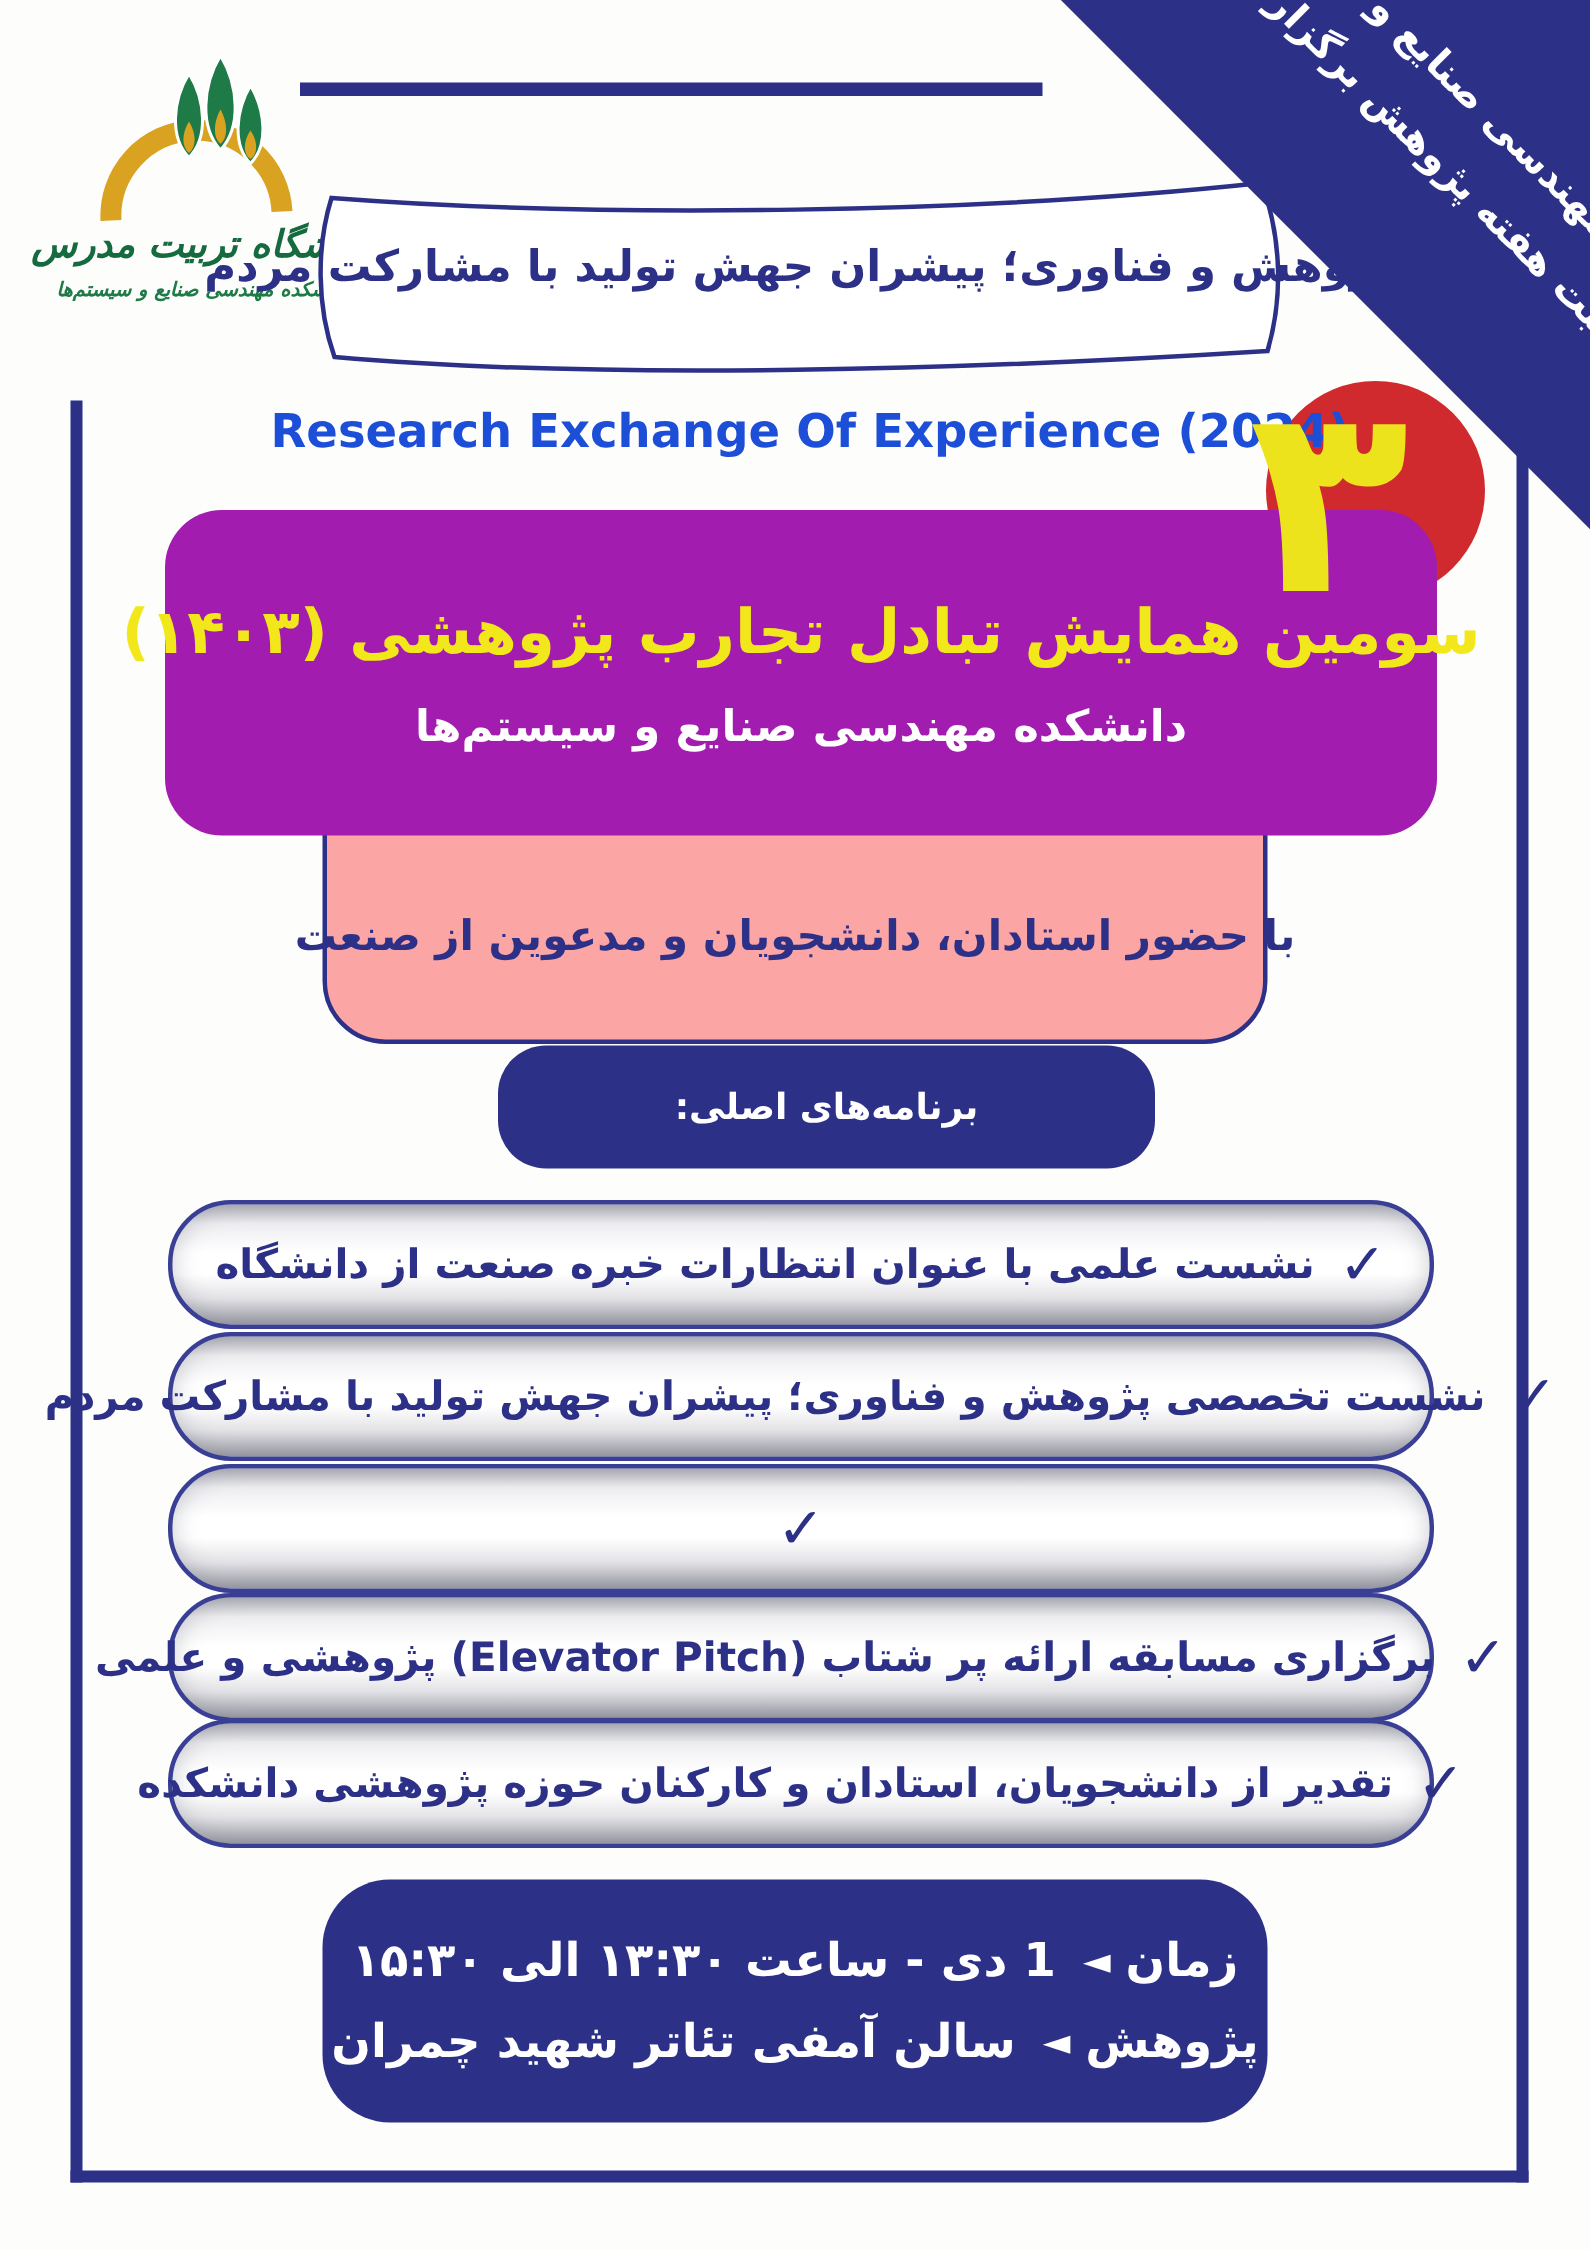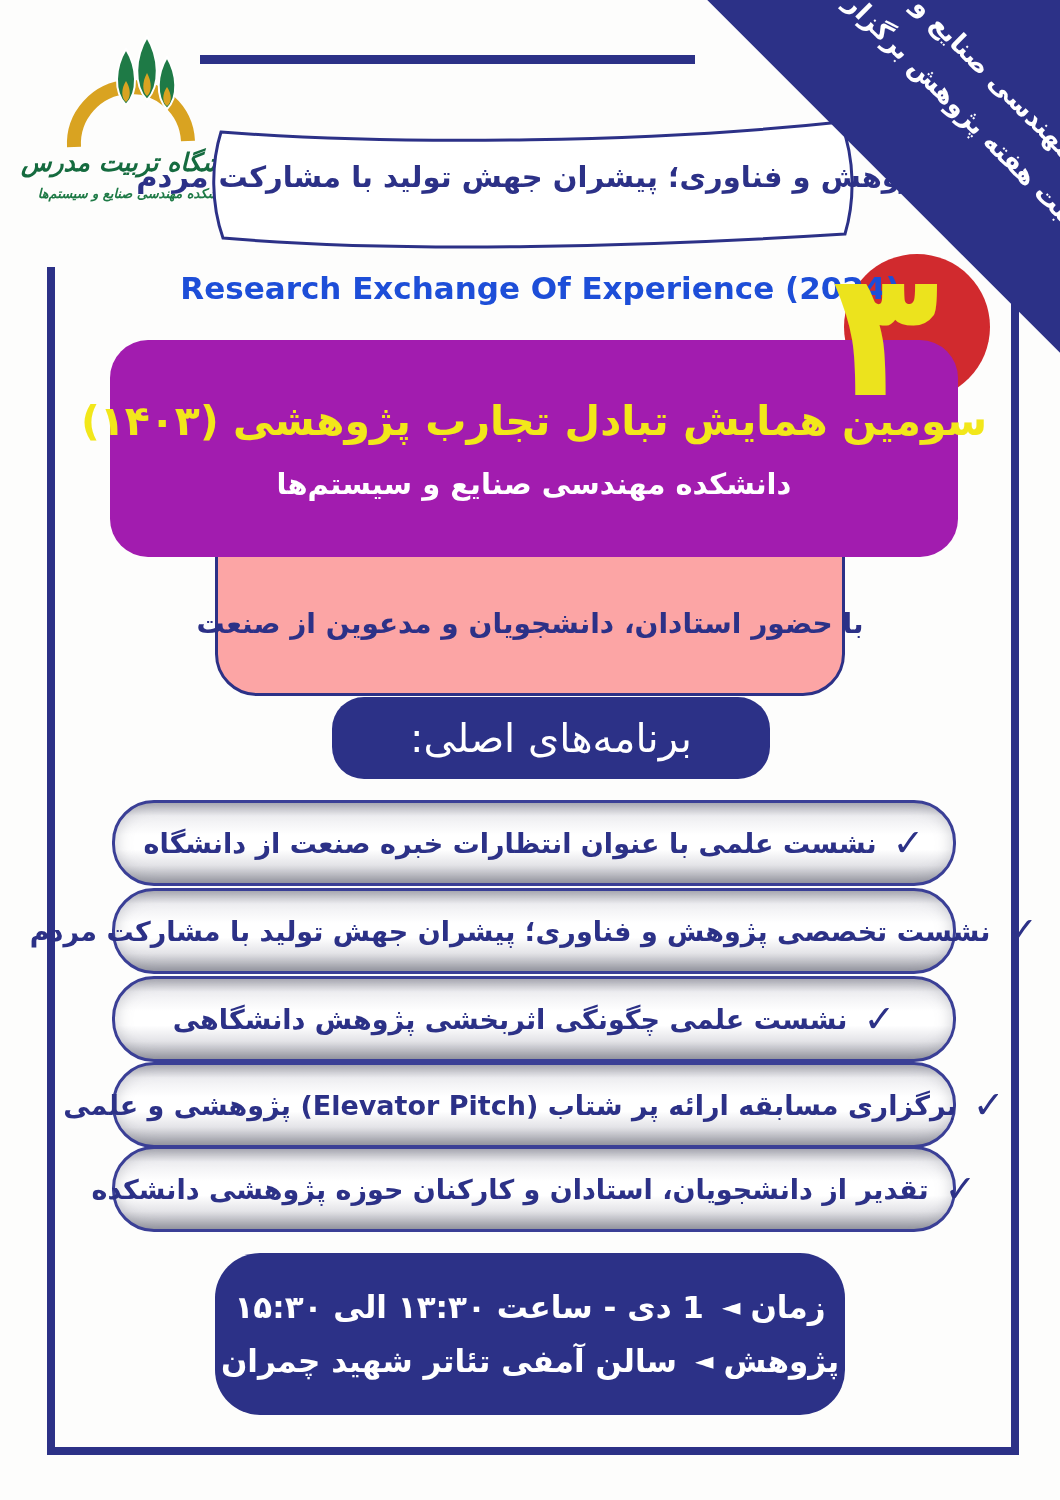--- a/index.html
+++ b/index.html
@@ -59,21 +59,21 @@
     background:#fca5a5; border:3px solid #2c3187; border-radius:42px; z-index:3;
     display:flex; align-items:center; justify-content:center; padding-top:50px; box-sizing:border-box;
   }
   .attend-box .txt{font-size:28px; font-weight:bold; color:#2c3187; white-space:nowrap;}
   
   .prog-header{
     position:absolute; left:332px; top:697px; width:438px; height:82px;
     background:#2c3187; border-radius:32px; z-index:2;
     display:flex; align-items:center; justify-content:center;
   }
-  .prog-header .txt{color:#ffffff; font-size:40px; font-weight:normal; white-space:nowrap;}
+  .prog-header .txt{color:#ffffff; font-size:24px; font-weight:bold; white-space:nowrap;}
   
   .pill{
     position:absolute; left:112px; width:838px; height:80px; z-index:2;
     border:3px solid #3a3f96; border-radius:42px;
     background:linear-gradient(180deg,#b4b4bc 0%,#eeeef1 16%,#ffffff 40%,#ffffff 58%,#e3e3e7 78%,#9c9da6 100%);
     box-shadow:inset 0 0 16px rgba(110,112,125,0.35);
     display:flex; align-items:center; justify-content:center; gap:16px;
   }
   .pill .check{color:#2c3187; font-size:38px; font-weight:bold; line-height:1;}
   .pill .ptxt{color:#2c3187; font-size:27px; font-weight:bold; white-space:nowrap;text-align:center;}
@@ -154,21 +154,20 @@
   <div class="pill pill1 fa">
     <span class="check">✓</span>
     <span class="ptxt">نشست علمی با عنوان انتظارات خبره صنعت از دانشگاه</span>
   </div>
   <div class="pill pill2 fa">
     <span class="check">✓</span>
     <span class="ptxt">نشست تخصصی پژوهش و فناوری؛ پیشران جهش تولید با مشارکت مردم</span>
   </div>
   <div class="pill pill3 fa">
     <span class="check">✓</span>
-    <span class="ptxt">نشست علمی چگونگی اثربخشی پژوهش دانشگاهی</span>
   </div>
   <div class="pill pill4 fa">
     <span class="check">✓</span>
     <span class="ptxt">برگزاری مسابقه ارائه پر شتاب (Elevator Pitch) پژوهشی و علمی</span>
   </div>
   <div class="pill pill5 fa">
     <span class="check">✓</span>
     <span class="ptxt">تقدیر از دانشجویان، استادان و کارکنان حوزه پژوهشی دانشکده</span>
   </div>
 

